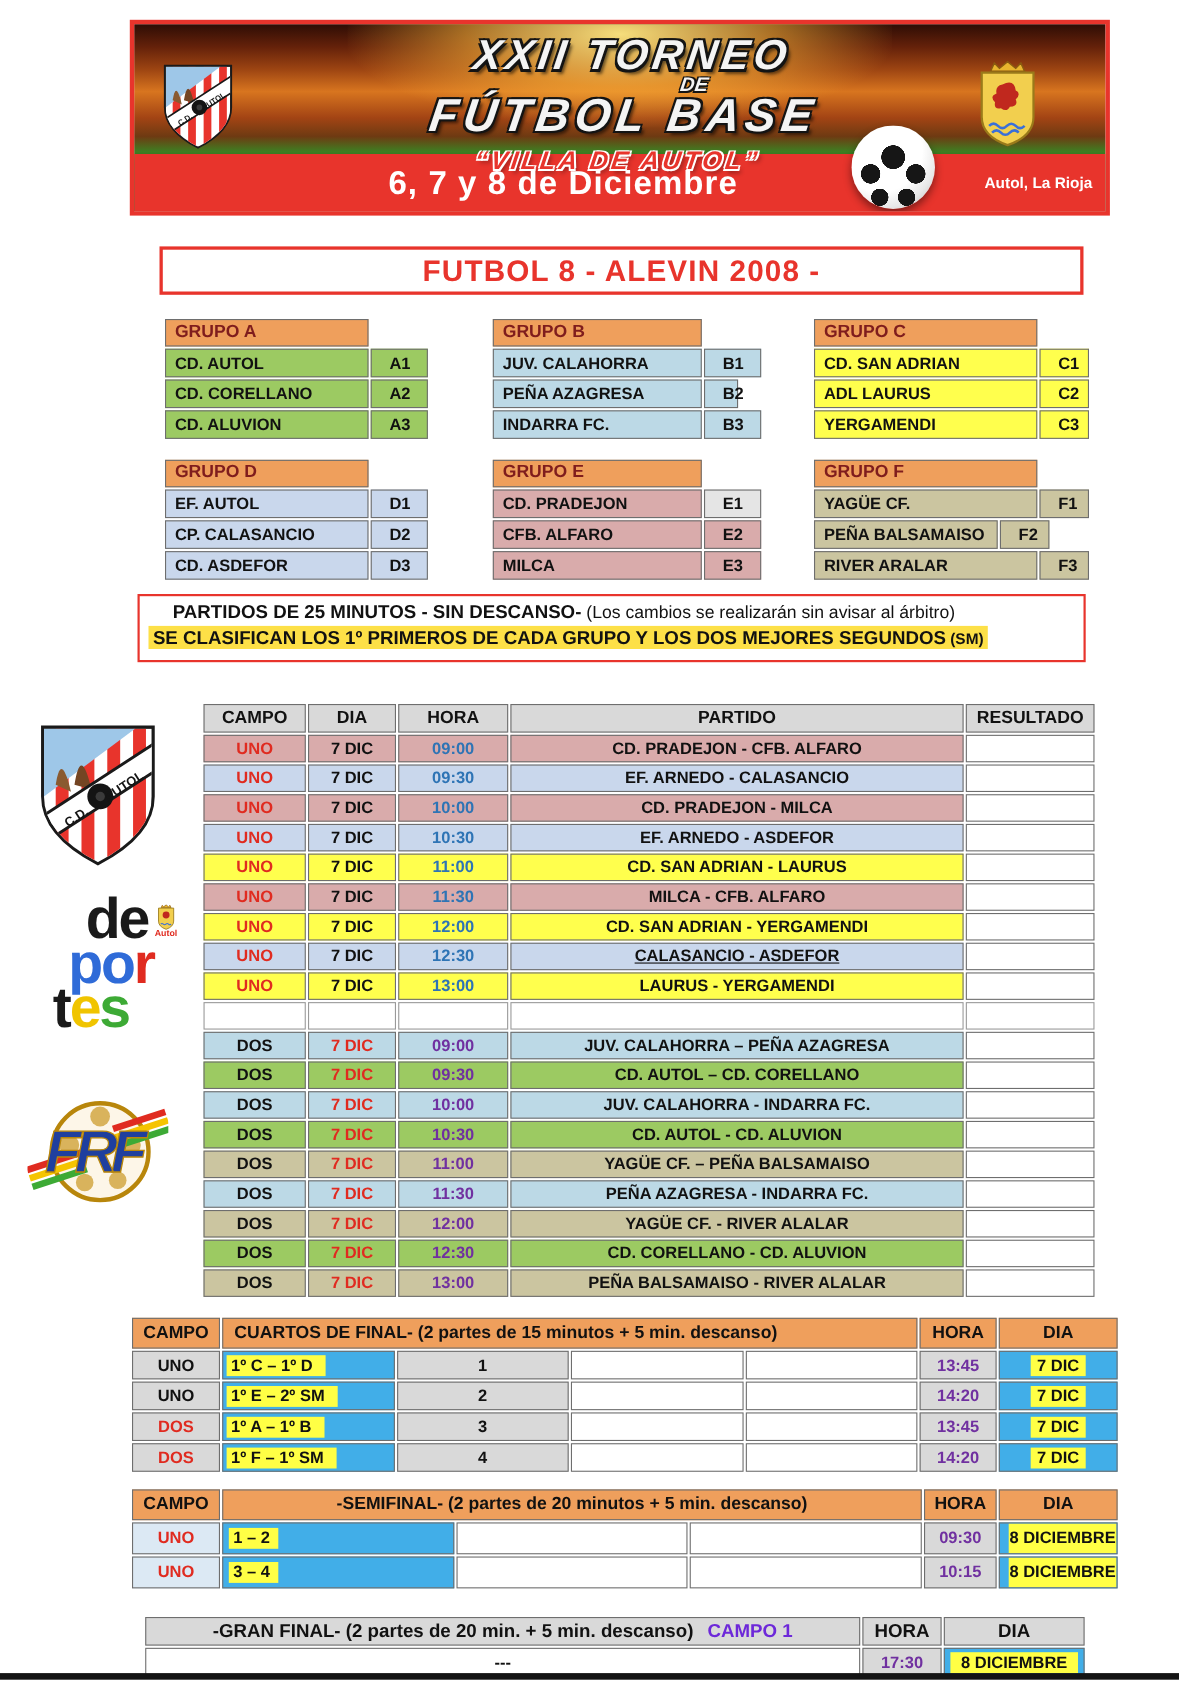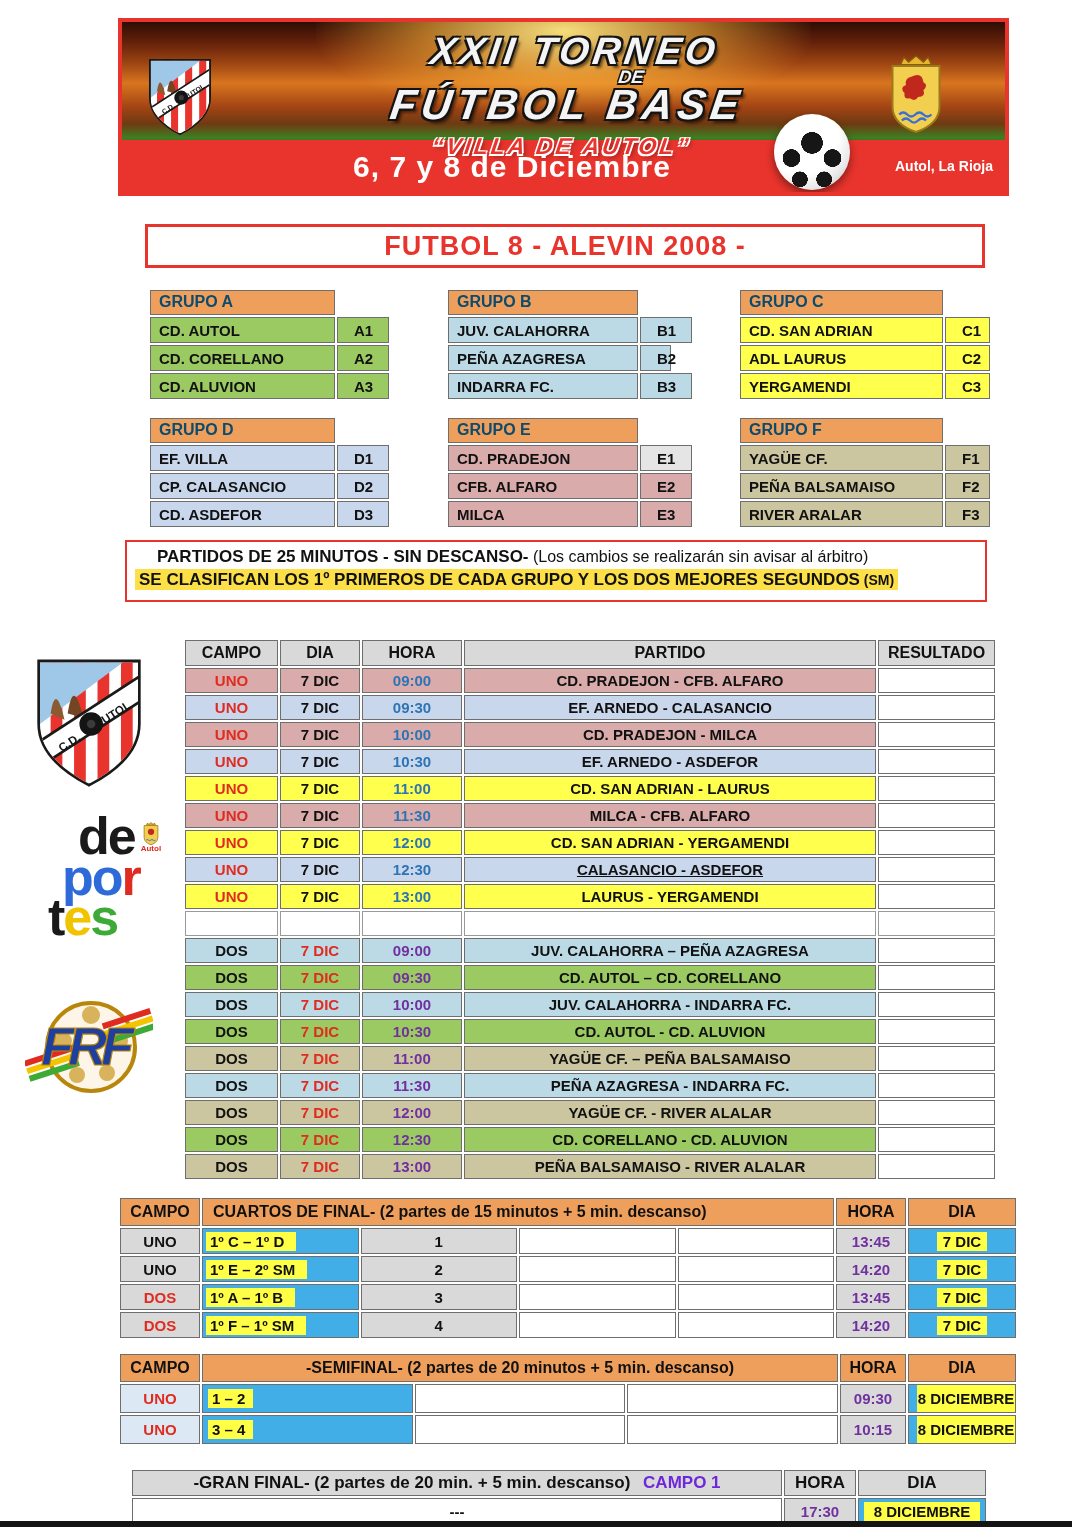--- a/index.html
+++ b/index.html
@@ -38,21 +38,21 @@
   .crest-town{position:absolute;right:58px;top:32px;width:62px;height:82px;}
 
   
   .title-box{position:absolute;left:145px;top:224px;width:840px;height:44px;box-sizing:border-box;
     border:3px solid #e8342c;display:flex;align-items:center;justify-content:center;
     color:#e8342c;font-size:27px;font-weight:bold;letter-spacing:1px;}
 
   
   .group{position:absolute;}
   .g-header{height:25px;background:#EF9F5C;border:1px solid #6e6e6e;box-sizing:border-box;
-    font-size:16px;font-weight:bold;color:#0c4a6e;padding:2px 0 0 8px;margin-bottom:2px;}
+    font-size:16px;font-weight:bold;color:#7f1d1d;padding:2px 0 0 8px;margin-bottom:2px;}
   .g-row{display:flex;gap:2px;margin-bottom:2px;}
   .g-name,.g-code{height:26px;border:1px solid #6e6e6e;box-sizing:border-box;
     font-size:15px;font-weight:bold;color:#111;display:flex;align-items:center;}
   .g-name{padding-left:8px;}
   .g-code{justify-content:flex-start;padding-left:16px;}
 
   
   .notes-box{position:absolute;left:125px;top:540px;width:862px;height:62px;box-sizing:border-box;
     border:2px solid #e8342c;padding:5px 8px 0 8px;}
   .notes-l1{font-size:17px;color:#111;padding-left:22px;white-space:nowrap;}
@@ -216,21 +216,21 @@
           <div class="g-code" style="width: 45px; background: rgb(255, 255, 77);">C2</div>
         </div>
         <div class="g-row">
           <div class="g-name" style="width: 203px; background: rgb(255, 255, 77);">YERGAMENDI</div>
           <div class="g-code" style="width: 45px; background: rgb(255, 255, 77);">C3</div>
         </div>
       </div>
       <div class="group" style="left: 150px; top: 418px; width: 241px;">
         <div class="g-header" style="width: 185px;">GRUPO D</div>
         <div class="g-row">
-          <div class="g-name" style="width: 185px; background: rgb(201, 215, 236);">EF. VILLA</div>
+          <div class="g-name" style="width: 185px; background: rgb(201, 215, 236);">EF. AUTOL</div>
           <div class="g-code" style="width: 52px; background: rgb(201, 215, 236);">D1</div>
         </div>
         <div class="g-row">
           <div class="g-name" style="width: 185px; background: rgb(201, 215, 236);">CP. CALASANCIO</div>
           <div class="g-code" style="width: 52px; background: rgb(201, 215, 236);">D2</div>
         </div>
         <div class="g-row">
           <div class="g-name" style="width: 185px; background: rgb(201, 215, 236);">CD. ASDEFOR</div>
           <div class="g-code" style="width: 52px; background: rgb(201, 215, 236);">D3</div>
         </div>
@@ -250,21 +250,21 @@
           <div class="g-code" style="width: 52px; background: rgb(217, 171, 171);">E3</div>
         </div>
       </div>
       <div class="group" style="left: 740px; top: 418px; width: 252px;">
         <div class="g-header" style="width: 203px;">GRUPO F</div>
         <div class="g-row">
           <div class="g-name" style="width: 203px; background: rgb(203, 197, 160);">YAGÜE CF.</div>
           <div class="g-code" style="width: 45px; background: rgb(203, 197, 160);">F1</div>
         </div>
         <div class="g-row">
-          <div class="g-name" style="width: 203px; background: rgb(203, 197, 160);">PEÑA BALSAMAISO</div>
+          <div class="g-name" style="width: 167px; background: rgb(203, 197, 160);">PEÑA BALSAMAISO</div>
           <div class="g-code" style="width: 45px; background: rgb(203, 197, 160);">F2</div>
         </div>
         <div class="g-row">
           <div class="g-name" style="width: 203px; background: rgb(203, 197, 160);">RIVER ARALAR</div>
           <div class="g-code" style="width: 45px; background: rgb(203, 197, 160);">F3</div>
         </div>
       </div>
     </div>
 
   <div class="notes-box">

